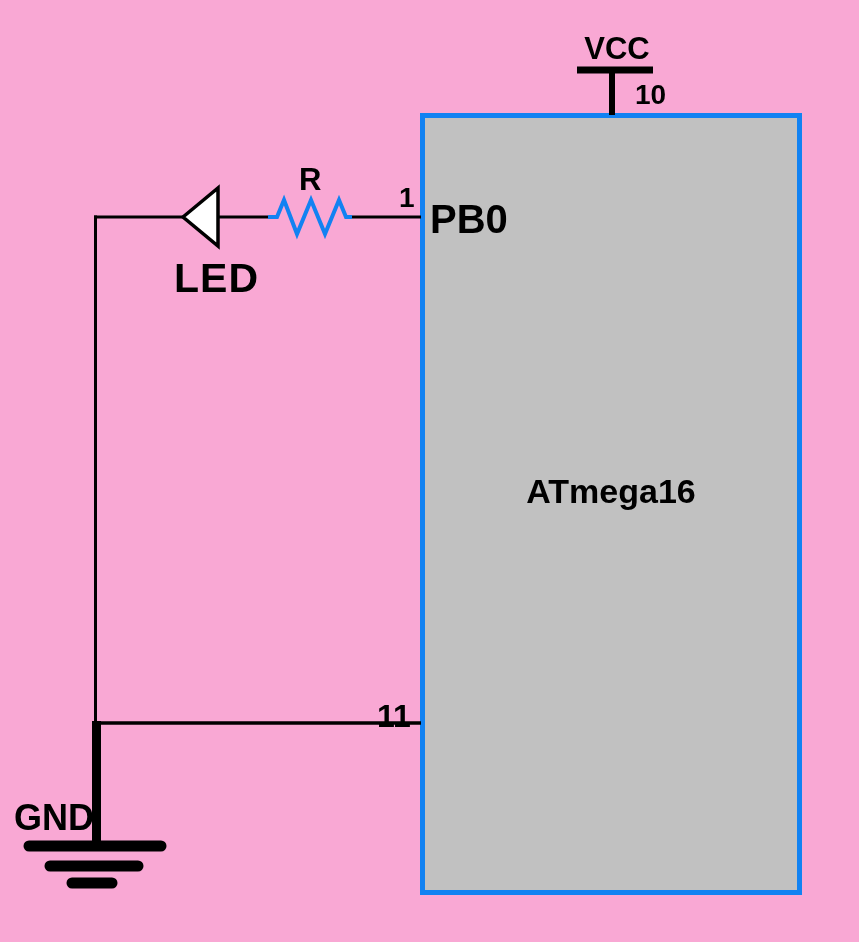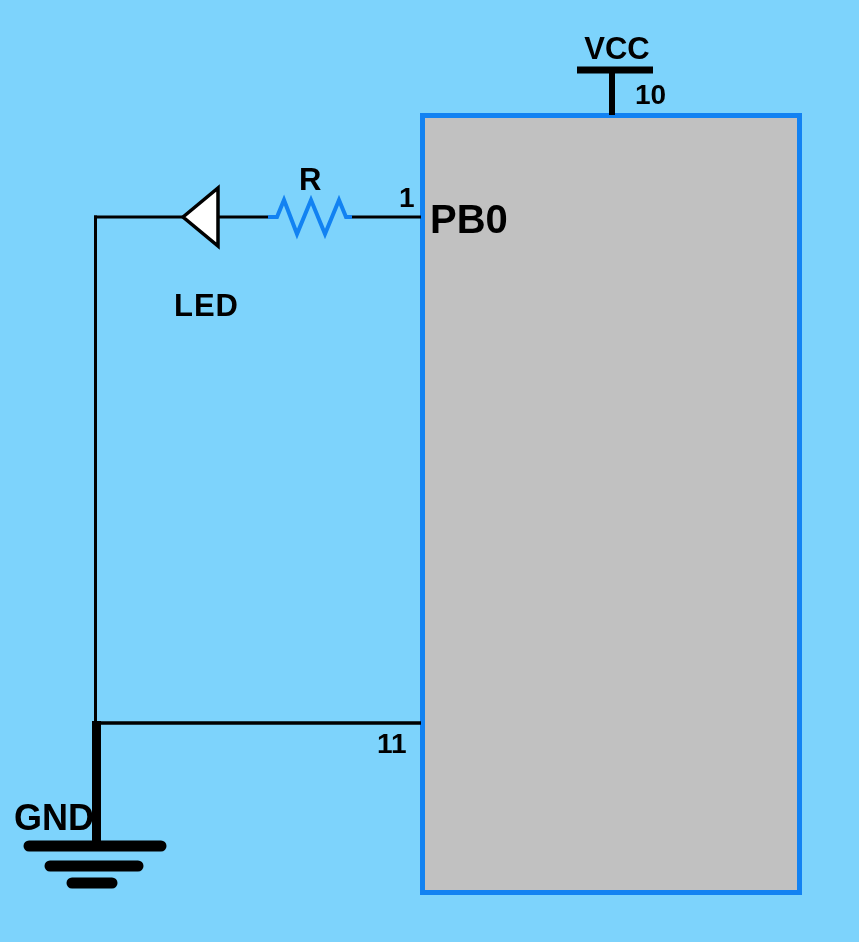--- a/index.html
+++ b/index.html
@@ -5,43 +5,43 @@
   html, body {
     margin: 0;
     padding: 0;
     background: #ffffff;
     font-family: "Liberation Sans", sans-serif;
   }
   .canvas {
     position: relative;
     width: 859px;
     height: 942px;
-    background: #7dd3fc;
+    background: #f9a8d4;
     overflow: hidden;
   }
   .canvas svg {
     position: absolute;
     left: 0;
     top: 0;
   }
   .lbl {
     position: absolute;
     color: #000000;
     font-weight: bold;
     line-height: 1;
     white-space: nowrap;
   }
   .lbl-vcc   { left: 580px; top: 33px;  width: 74px; font-size: 31px; text-align: center; }
   .lbl-pin10 { left: 619px; top: 81px;  font-size: 28px; margin-left: 16px; }
   .lbl-pin1  { left: 399px; top: 184px; font-size: 28px; }
   .lbl-pb0   { left: 430px; top: 199px; font-size: 40px; }
   .lbl-r     { left: 299px; top: 164px; font-size: 31px; }
-  .lbl-led   { left: 174px; top: 258px; font-size: 31px; letter-spacing: 1px; margin-top: 32px; }
+  .lbl-led   { left: 174px; top: 258px; font-size: 41px; letter-spacing: 1px; }
   .lbl-chip  { left: 420px; top: 474px; width: 382px; font-size: 34px; text-align: center; }
-  .lbl-pin11 { left: 377px; top: 730px; font-size: 28px; }
+  .lbl-pin11 { left: 377px; top: 700px; font-size: 32px; }
   .lbl-gnd   { left: 14px;  top: 800px; font-size: 36px; }
 </style>
 </head>
 <body>
 
 <div class="canvas">
 
   <svg width="859" height="942" viewBox="0 0 859 942">
 
     <rect x="422.5" y="115.5" width="377" height="777" fill="#c1c1c1" stroke="#1282f2" stroke-width="5"></rect>
@@ -71,16 +71,17 @@
       <line x1="72" y1="883" x2="112" y2="883" stroke-width="11"></line>
     </g>
   </svg>
 
   <div class="lbl lbl-vcc">VCC</div>
   <div class="lbl lbl-pin10">10</div>
   <div class="lbl lbl-pin1">1</div>
   <div class="lbl lbl-pb0">PB0</div>
   <div class="lbl lbl-r">R</div>
   <div class="lbl lbl-led">LED</div>
+  <div class="lbl lbl-chip">ATmega16</div>
   <div class="lbl lbl-pin11">11</div>
   <div class="lbl lbl-gnd">GND</div>
 
 </div>
 
 </body></html>

